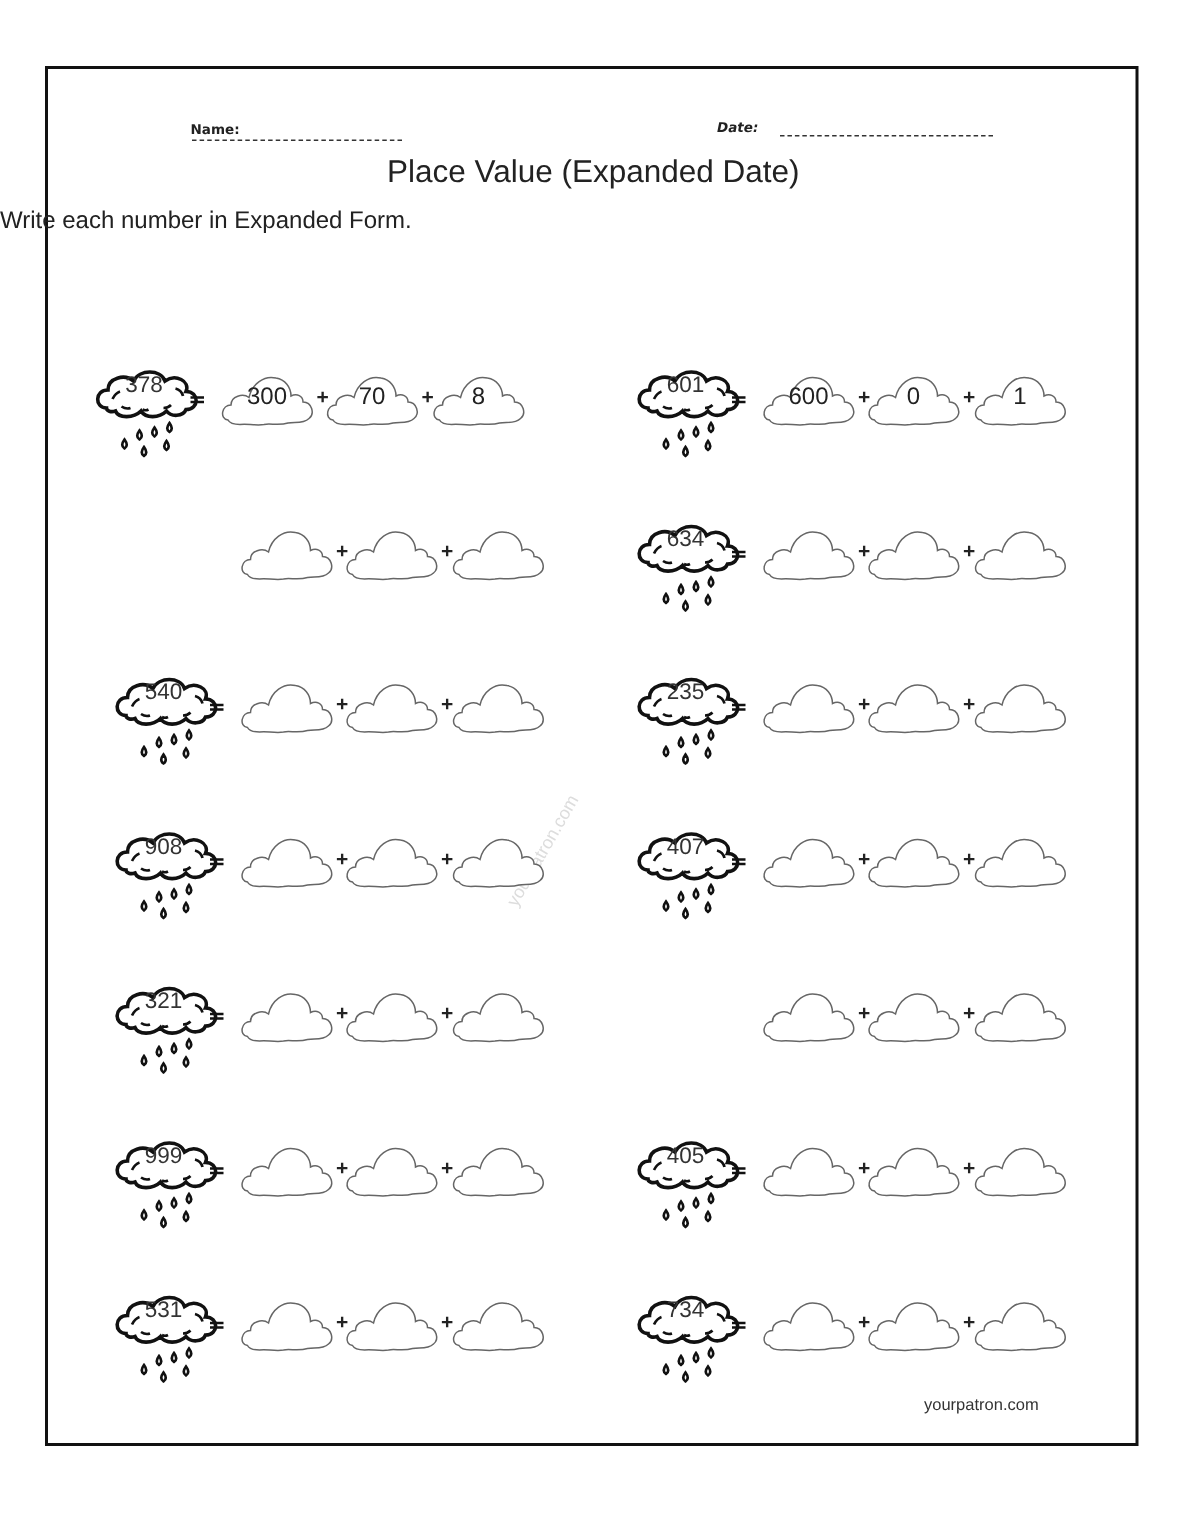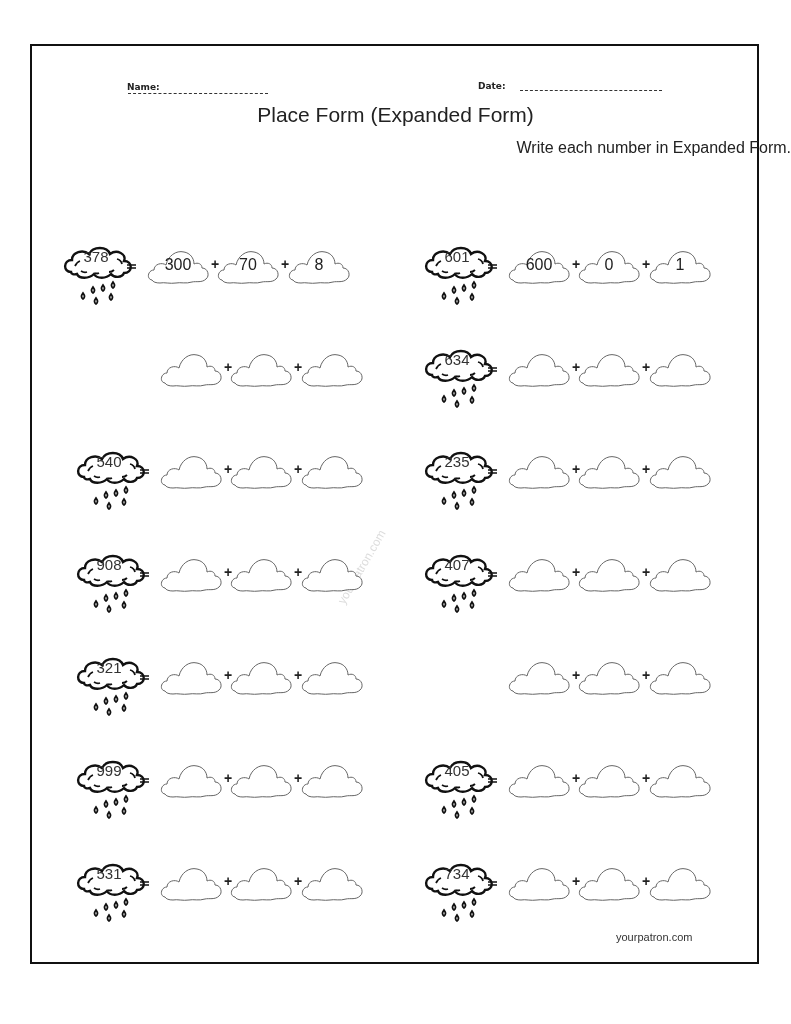--- a/index.html
+++ b/index.html
@@ -1,42 +1,42 @@
 <!DOCTYPE html>
 <html><head>
 <meta charset="utf-8">
 <style>
   html, body { margin:0; padding:0; background:#fff; }
   body { width:791px; height:1024px; position:relative; overflow:hidden; font-family:"Liberation Sans", sans-serif; color:#222; }
   .frame { position:absolute; left:30px; top:44px; width:729px; height:920px; border:2px solid #111; border-top-width:2px; box-sizing:border-box; }
   .name-lbl { position:absolute; left:79px; top:82px; font-size:9px; font-weight:bold; color:#222; font-family:"DejaVu Sans", sans-serif;padding-left:48px; }
-  .date-lbl { position:absolute; left:478px; top:81px; font-size:9px; font-weight:bold; color:#222; font-family:"DejaVu Sans", sans-serif; }
+  .date-lbl { position:absolute; left:478px; top:81px; font-size:9px; font-weight:bold; color:#222; font-family:"DejaVu Sans", sans-serif;font-style:italic; }
   .dash { position:absolute; height:0; border-bottom:1px dashed #333; }
   .title { position:absolute; left:0; width:791px; top:103px; text-align:center; font-size:21px; color:#222; }
-  .subtitle { position:absolute; left:0; width:791px; top:139px; text-align:right; font-size:16px; color:#222; }
+  .subtitle { position:absolute; left:0; width:791px; top:139px; text-align:left; font-size:16px; color:#222; }
   .problem { position:absolute; width:300px; height:80px; }
   .rain { position:absolute; left:0; top:0; width:80px; height:70px; }
   .rain .num { position:absolute; left:8px; top:8px; width:58px; text-align:center; font-size:15px; color:#333; }
   .ans { position:absolute; top:6px; width:64px; height:40px; }
   .ans .val { position:absolute; left:0; top:10px; width:64px; text-align:center; font-size:16px; color:#222; }
   .plus { position:absolute; top:16px; font-size:14px; font-weight:bold; color:#222; }
   .footer { position:absolute; left:616px; top:931px; font-size:11px; color:#333; }
   .watermark { position:absolute; left:320px; top:560px; transform:rotate(-60deg); font-size:12px; color:#ddd; }
 </style>
 </head>
 <body>
 
 <div class="frame"></div>
 
 <span class="name-lbl">Name:</span>
 <div class="dash" style="left:128px;top:93px;width:140px;"></div>
 <span class="date-lbl">Date:</span>
 <div class="dash" style="left:520px;top:90px;width:142px;"></div>
 
-<div class="title">Place Form (Expanded Form)</div>
+<div class="title">Place Value (Expanded Date)</div>
 <div class="subtitle">Write each number in Expanded Form.</div>
 
 <div class="watermark">yourpatron.com</div>
 
 <div id="problems">
     <div class="problem" style="left: 59px; top: 240px;">
       <div class="rain">
       <svg width="80" height="70">
           <use href="#raincloud"></use>
         </svg>

